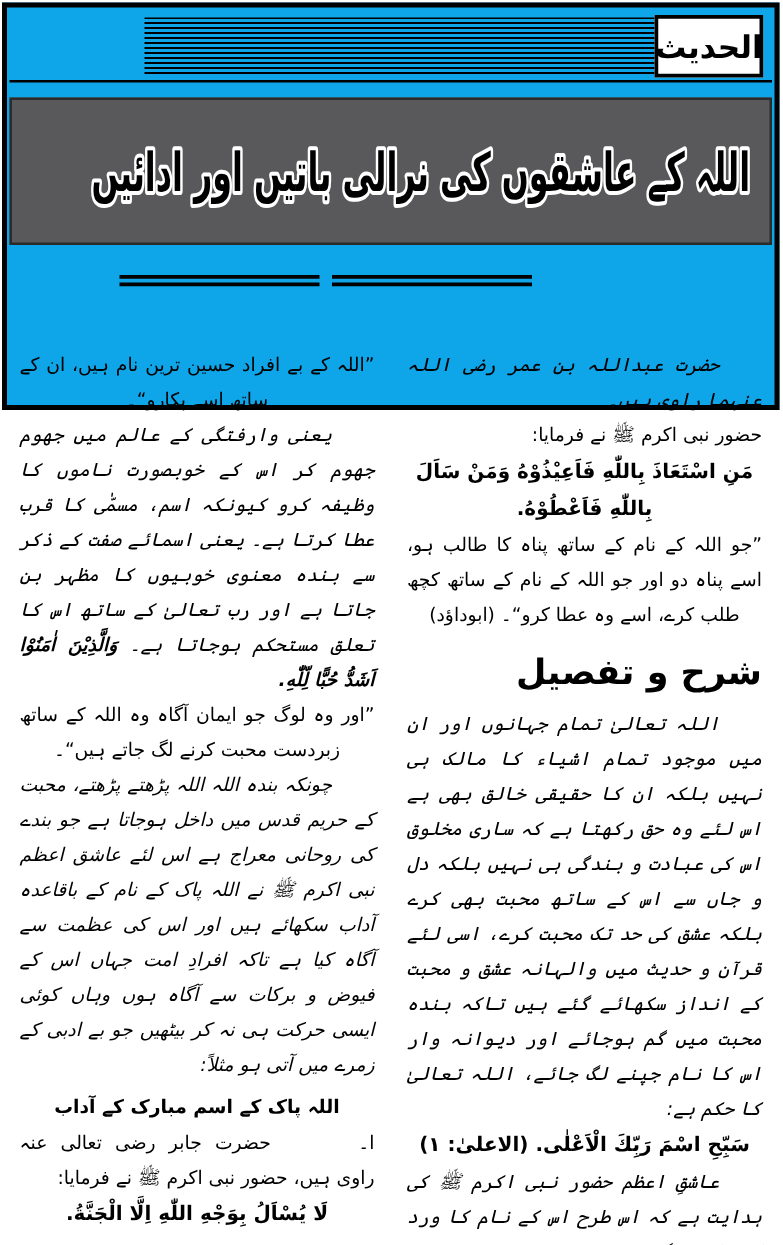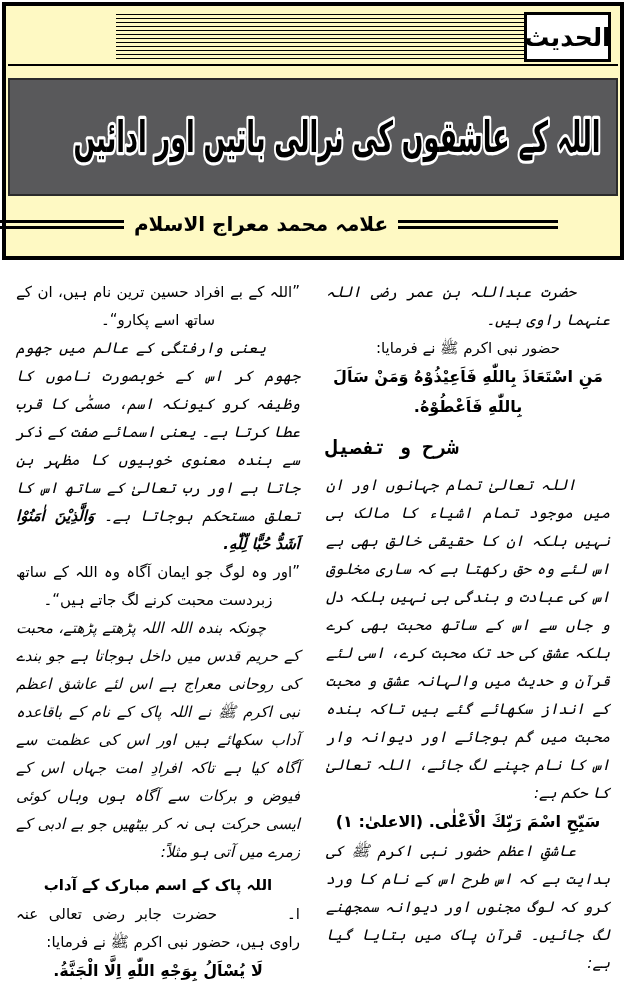--- a/index.html
+++ b/index.html
@@ -8,22 +8,22 @@
     width: 626px; height: 996px;
     background: #ffffff;
     color: #000;
     font-family: "DejaVu Sans", sans-serif;
     overflow: hidden;
   }
   .page { position: relative; width: 626px; height: 996px; direction: rtl; overflow: hidden; }
 
   
   .masthead {
-    position: absolute; top: 2px; left: 2px; right: 2px; height: 258px;
-    border: 4px solid #000; background: #fef9c3;
+    position: absolute; top: 2px; left: 2px; right: 2px; height: 326px;
+    border: 4px solid #000; background: #0ea5e9;
   }
   .mast-top { position: relative; height: 58px; }
   .pinstripes {
     position: absolute; top: 8px; left: 110px; width: 410px; height: 47px;
     background: repeating-linear-gradient(to bottom, #000 0, #000 1px, transparent 1px, transparent 4px);
   }
   .logo-box {
     position: absolute; top: 6px; right: 9px; width: 87px; height: 50px;
     border: 3px solid #000; background: #fff;
     display: flex; align-items: center; justify-content: center;
@@ -56,27 +56,27 @@
   .byline-text { font-size: 20px; font-weight: bold; white-space: nowrap; }
 
   
   .article-body {
     position: absolute; top: 272px; left: 0; right: 0; bottom: 0;
     padding: 6px 16px 0; display: flex; gap: 26px; overflow: hidden;
   }
   .col { flex: 1 1 0; font-size: 15px; line-height: 28px; text-align: justify; }
   .col p { margin: 0; }
   .indent { text-indent: 34px; font-style: italic; }
-  .centered { text-align: center; }
+  .centered { }
   .just-last-center { text-align: justify; text-align-last: center; }
   .arabic { font-weight: bold; font-size: 16px; text-align: center; line-height: 30px; }
   .arabic-inline { font-weight: bold; }
   .section-heading {
-    text-align: left; font-weight: bold; font-size: 20px;
-    line-height: 1.25; padding: 14px 0 10px; font-family: Liberation Mono, monospace;
+    text-align: right; font-weight: bold; font-size: 28px;
+    line-height: 1.25; padding: 14px 0 10px;
   }
   .sub-heading {
     text-align: center; font-weight: bold; font-size: 15px;
     padding: 10px 0 4px; line-height: 1.3;
   }
   .list-marker { margin-left: 70px; }
 </style>
 </head>
 <body>
 
@@ -92,31 +92,31 @@
     <div class="mast-rule"></div>
 
     <div class="title-banner">
       <svg class="title-svg" viewBox="0 0 612 114" preserveAspectRatio="xMidYMid meet">
         <text class="title-text" x="306" y="74" text-anchor="middle" textLength="578" lengthAdjust="spacingAndGlyphs">اللہ کے عاشقوں کی نرالی باتیں اور ادائیں</text>
       </svg>
     </div>
 
     <div class="byline-row">
       <span class="double-line"></span>
-      <span class="byline-text">علامہ محمد معراج الاسلام</span>
       <span class="double-line"></span>
     </div>
   </div>
 
   <div class="article-body">
 
     <div class="col">
       <p class="indent">حضرت عبداللہ بن عمر رضی اللہ عنہما راوی ہیں۔</p>
       <p class="centered">حضور نبی اکرم ﷺ نے فرمایا:</p>
       <p class="arabic">مَنِ اسْتَعَاذَ بِاللّٰهِ فَاَعِيْذُوْهُ وَمَنْ سَاَلَ بِاللّٰهِ فَاَعْطُوْهُ.</p>
+      <p class="just-last-center">”جو اللہ کے نام کے ساتھ پناہ کا طالب ہو، اسے پناہ دو اور جو اللہ کے نام کے ساتھ کچھ طلب کرے، اسے وہ عطا کرو“۔ (ابوداؤد)</p>
       <div class="section-heading">شرح و تفصیل</div>
       <p class="indent">اللہ تعالیٰ تمام جہانوں اور ان میں موجود تمام اشیاء کا مالک ہی نہیں بلکہ ان کا حقیقی خالق بھی ہے اس لئے وہ حق رکھتا ہے کہ ساری مخلوق اس کی عبادت و بندگی ہی نہیں بلکہ دل و جاں سے اس کے ساتھ محبت بھی کرے بلکہ عشق کی حد تک محبت کرے، اسی لئے قرآن و حدیث میں والہانہ عشق و محبت کے انداز سکھائے گئے ہیں تاکہ بندہ محبت میں گم ہوجائے اور دیوانہ وار اس کا نام جپنے لگ جائے، اللہ تعالیٰ کا حکم ہے:</p>
       <p class="arabic">سَبِّحِ اسْمَ رَبِّكَ الْاَعْلٰى. (الاعلیٰ: ۱)</p>
       <p class="indent">عاشقِ اعظم حضور نبی اکرم ﷺ کی ہدایت ہے کہ اس طرح اس کے نام کا ورد کرو کہ لوگ مجنوں اور دیوانہ سمجھنے لگ جائیں۔ قرآن پاک میں بتایا گیا ہے:</p>
     </div>
 
     <div class="col">
       <p class="just-last-center">”اللہ کے بے افراد حسین ترین نام ہیں، ان کے ساتھ اسے پکارو“۔</p>
       <p class="indent"><span>یعنی وارفتگی کے عالم میں جھوم جھوم کر اس کے خوبصورت ناموں کا وظیفہ کرو کیونکہ اسم، مسمّٰی کا قرب عطا کرتا ہے۔ یعنی اسمائے صفت کے ذکر سے بندہ معنوی خوبیوں کا مظہر بن جاتا ہے اور رب تعالیٰ کے ساتھ اس کا تعلق مستحکم ہوجاتا ہے۔ </span><span class="arabic-inline">وَالَّذِيْنَ اٰمَنُوْا اَشَدُّ حُبًّا لِّلّٰهِ.</span></p>
       <p class="just-last-center">”اور وہ لوگ جو ایمان آگاہ وہ اللہ کے ساتھ زبردست محبت کرنے لگ جاتے ہیں“۔</p>

